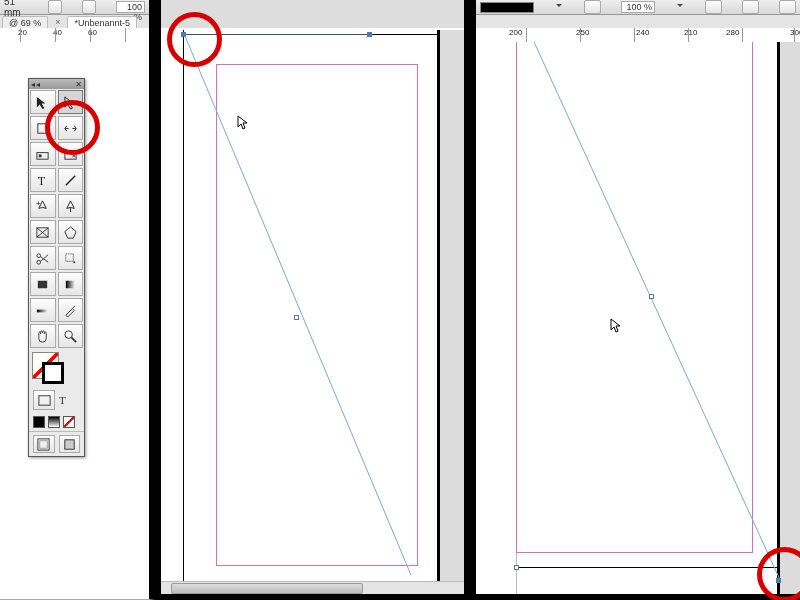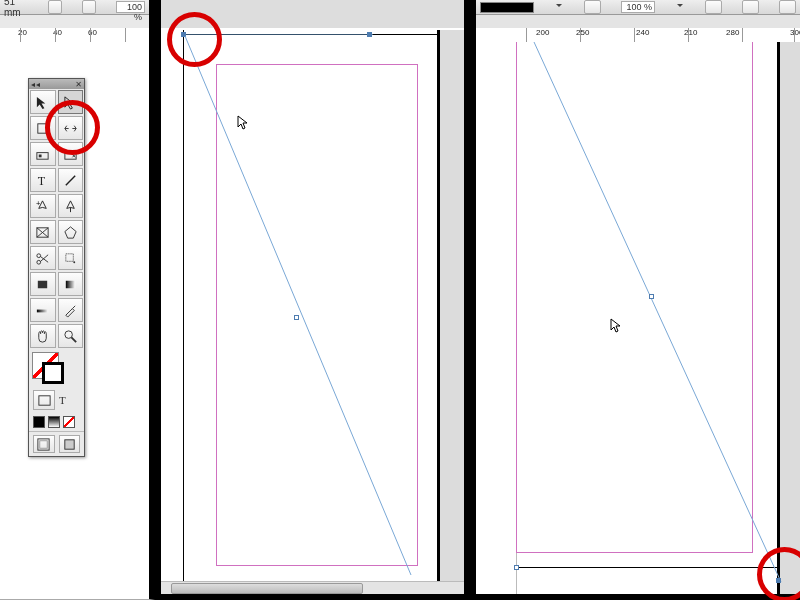--- a/index.html
+++ b/index.html
@@ -55,20 +55,25 @@
 </head>
 <body>
 
 <div class="frame frameA">
   <div class="toolbar">
     <span>51 mm</span>
     <div class="icon"></div>
     <div class="icon"></div>
     <span class="zoominput">100 %</span>
   </div>
+  <div class="tababar">
+    <span class="tab"><span>@ 69 %</span></span>
+    <span class="closex">×</span>
+    <span class="tab active"><span>*Unbenannt-5</span></span>
+  </div>
   <div class="hruler">
     <span class="lbl" style="left:18px">20</span>
     <span class="lbl" style="left:53px">40</span>
     <span class="lbl" style="left:88px">60</span>
     <div class="tick" style="left:20px"></div>
       <div class="tick" style="left:55px"></div>
       <div class="tick" style="left:90px"></div>
       <div class="tick" style="left:125px"></div>
   </div>
   <div class="canvas" style="background:#fff;">
@@ -294,21 +299,21 @@
     <div class="dd"></div>
     <div class="icon"></div>
     <span class="zoominput">100 %</span>
     <div class="dd"></div>
     <div class="icon"></div>
     <div class="icon"></div>
     <div class="icon"></div>
   </div>
   <div style="height:14px;background:#e4e4e4;"></div>
   <div class="hruler">
-    <span class="lbl" style="left:60px">200</span>
+    <span class="lbl" style="left:33px">200</span>
     <span class="lbl" style="left:100px">250</span>
     <span class="lbl" style="left:160px">240</span>
     <span class="lbl" style="left:208px">210</span>
     <span class="lbl" style="left:250px">280</span>
     <span class="lbl" style="left:314px">300</span>
     <div class="tick" style="left:50px"></div>
       <div class="tick" style="left:104px"></div>
       <div class="tick" style="left:158px"></div>
     <div class="tick" style="left:212px"></div>
       <div class="tick" style="left:266px"></div>

